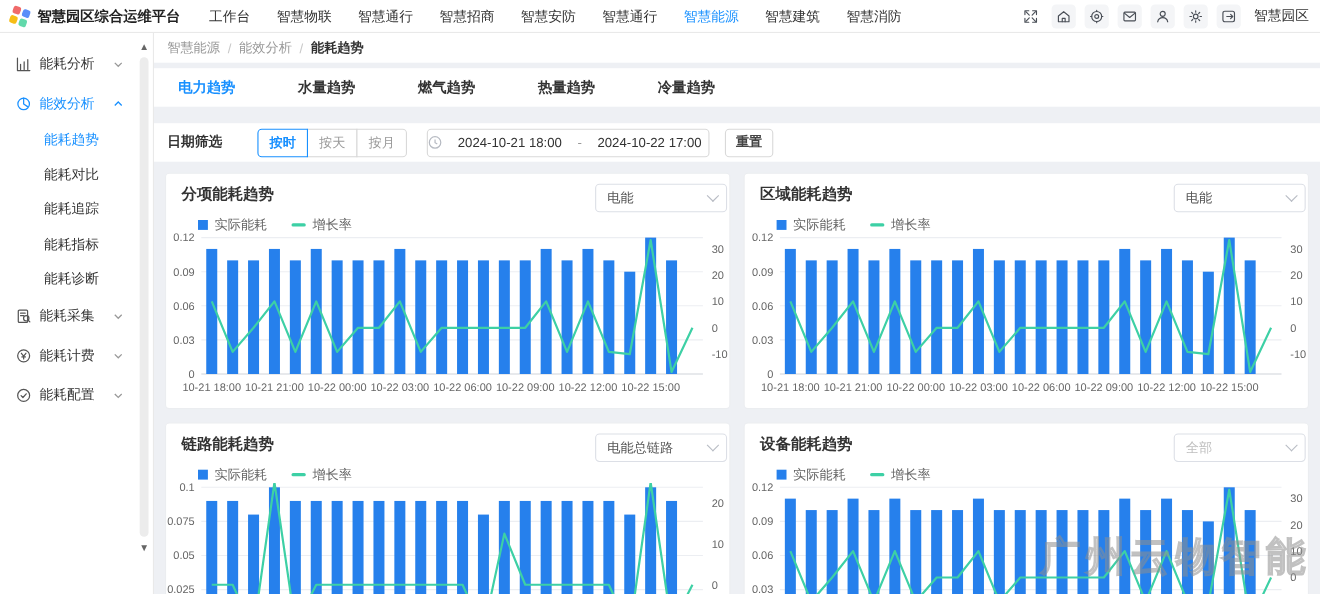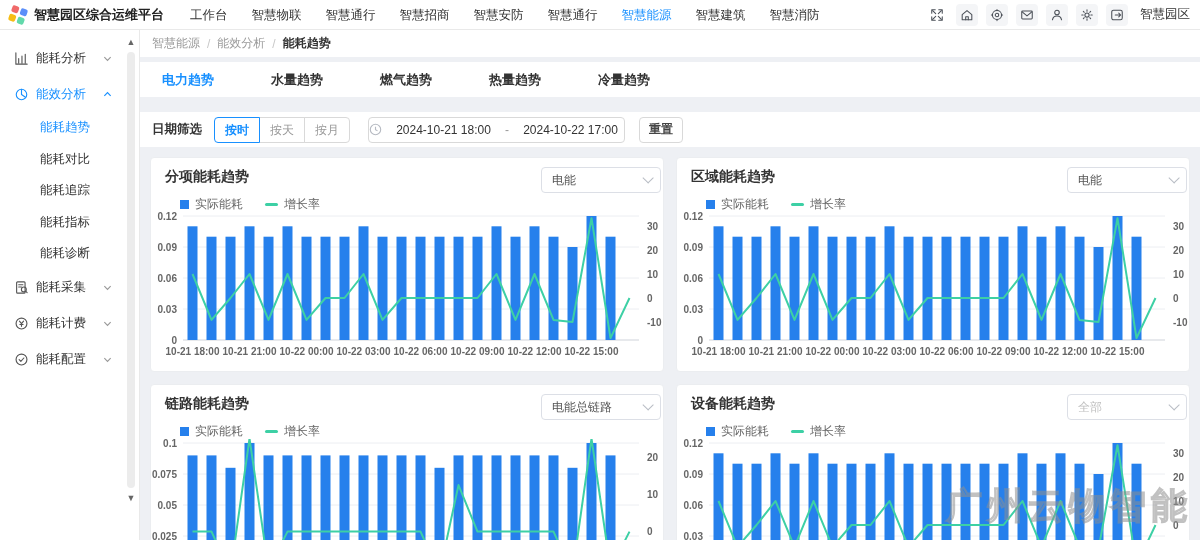--- a/index.html
+++ b/index.html
@@ -47,21 +47,21 @@
   .crumb.current { color:#333; font-weight:bold; cursor:default;}
   .crumb-sep { color:#c8c8c8; margin:0 7px; }
   .tabs-bar { height:35px; background:#fff; display:flex; align-items:center; padding-left:22px;
     margin-bottom:15px;gap:27px;}
   .tab { font-size:13px; font-weight:bold; color:#333; margin-right:30px; cursor:pointer;
     height:35px; line-height:35px; }
   .tab.active { color:#1890ff; }
   .filter-bar { height:35px; background:#fff; display:flex; align-items:center; padding-left:12px;
     margin-bottom:10px;}
   .filter-label { font-size:12.5px; font-weight:bold; color:#333; }
-  .mode-group { display:flex; margin-left:12px; }
+  .mode-group { display:flex; margin-left:32px; }
   .mode-btn { height:26px; line-height:24px; padding:0 10px; font-size:12px; color:#999;
     border:1px solid #d9d9d9; background:#fff; margin-left:-1px; cursor:pointer;}
   .mode-btn:first-child { border-radius:4px 0 0 4px; margin-left:0;}
   .mode-btn:last-child { border-radius:0 4px 4px 0;}
   .mode-btn.active { color:#1890ff; border-color:#1890ff; font-weight:bold; position:relative; z-index:2;}
   .date-box { margin-left:18px; width:257px; height:26px; border:1px solid #d9d9d9; border-radius:4px;
     background:#fff; display:flex; align-items:center; padding:0 0; cursor:pointer;}
   .date-box svg { flex:none; margin-right:8px;}
   .date-text { font-size:12px; color:#333; flex:1; text-align:center;}
   .date-sep { font-size:12px; color:#999; padding:0 8px;}
@@ -75,21 +75,21 @@
   .chart-select { position:absolute; right:2px; top:9px; width:120px; height:26px; border:1px solid #dcdfe6;
     border-radius:4px; display:flex; align-items:center; padding:0 10px; cursor:pointer; background:#fff;}
   .chart-select .sel-text { font-size:12px; color:#555; flex:1;}
   .chart-select.placeholder .sel-text { color:#bfbfbf; }
   .sel-chev { width:8px; height:8px; border-right:1.5px solid #b8bcc4; border-bottom:1.5px solid #b8bcc4;
     transform:rotate(45deg) translateY(-3px); flex:none;}
   .chart-legend { position:absolute; left:14px; top:38px; display:flex; gap:22px; align-items:center;padding-left:15px;}
   .legend-item { display:flex; align-items:center; gap:6px; font-size:12px; color:#666; cursor:pointer;}
   .sw-bar { width:9px; height:9px; background:#2680ec; display:inline-block;}
   .sw-line { width:13px; height:3px; border-radius:2px; background:#3dd0a5; display:inline-block;}
-  .chart-plot { position:absolute; left:0; top:54px; width:514px; height:161px;font-weight:bold;}
+  .chart-plot { position:absolute; left:0; top:54px; width:514px; height:161px;}
   
   .watermark { position:absolute; left:946px; top:482px; z-index:30; font-size:36px; letter-spacing:5px;
     color:transparent; -webkit-text-stroke:1.2px #8f8f8f; opacity:.55; white-space:nowrap; pointer-events:none;
     font-weight:bold;}
 </style>
 </head>
 <body>
 
 <header class="navbar">
   <span class="logo">

